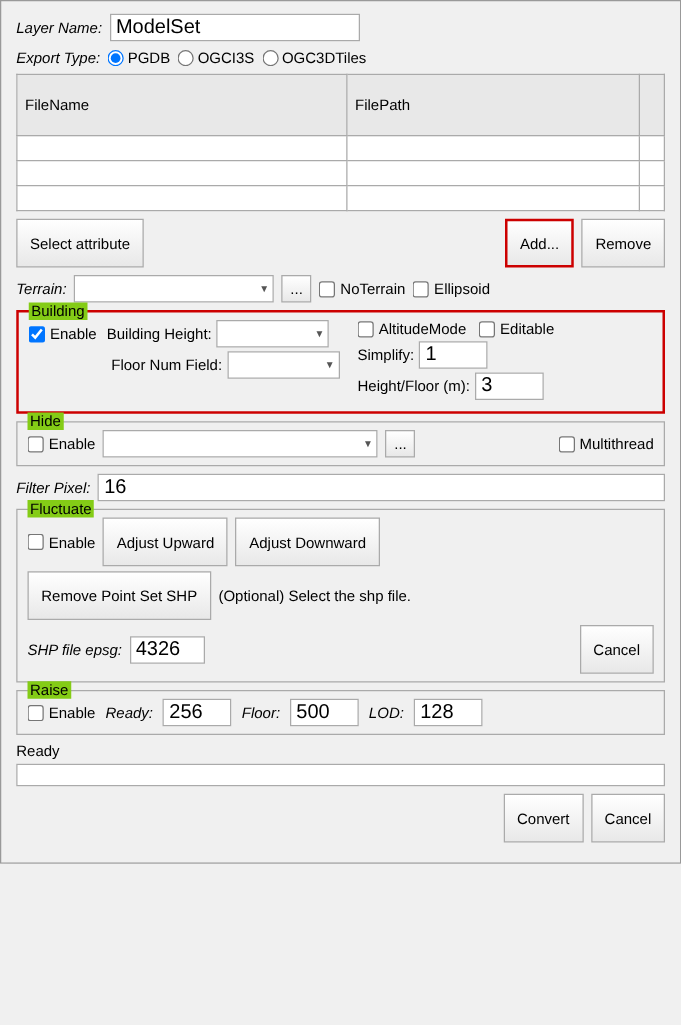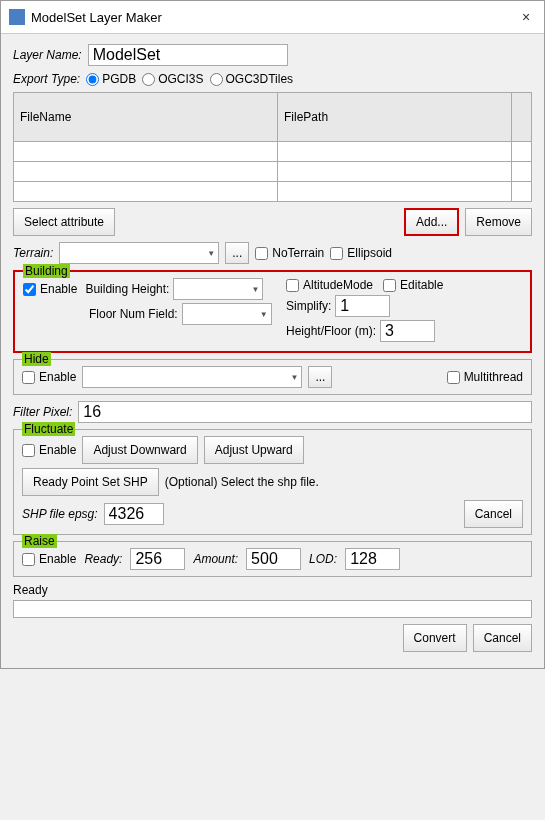--- a/index.html
+++ b/index.html
@@ -104,21 +104,21 @@
     .file-table tbody tr {
       height: 18px;
     }
     
     .btn {
       border: 1px solid #aaa;
       background: linear-gradient(to bottom, #fff, #e8e8e8);
       padding: 3px 10px;
       font-size: 12px;
       cursor: pointer;
-      height: 28px;
+      height: 39px;
       display: inline-flex;
       align-items: center;
     }
     .btn-highlight {
       border: 2px solid #c00;
       background: linear-gradient(to bottom, #fff, #e8e8e8);
     }
     .btn-row {
       display: flex;
       align-items: center;
@@ -243,27 +243,20 @@
       background: #fff;
       border: 1px solid #aaa;
       width: 100%;
     }
   </style>
 </head>
 <body>
 
 <div class="window">
 
-  <div class="title-bar">
-    <div class="title-bar-left">
-      <span class="title-icon"></span>
-      <span class="title-text">ModelSet Layer Maker</span>
-    </div>
-    <button class="close-btn">×</button>
-  </div>
 
   <div class="content">
 
     <div class="form-row">
       <span class="form-label">Layer Name:</span>
       <input class="form-input" style="width: 200px;" type="text" value="ModelSet">
     </div>
 
     <div class="form-row">
       <span class="form-label">Export Type:</span>
@@ -403,46 +396,46 @@
     </div>
 
     <div class="group-box">
       <span class="group-box-label">Fluctuate</span>
       <div class="fluctuate-inner">
         <div class="fluctuate-row1">
           <label class="checkbox-label">
             <input type="checkbox" style="">
             <span>Enable</span>
           </label>
+          <button class="btn">Adjust Upward</button>
           <button class="btn">Adjust Downward</button>
-          <button class="btn">Adjust Upward</button>
         </div>
         <div class="fluctuate-row2">
-          <button class="btn">Ready Point Set SHP</button>
+          <button class="btn">Remove Point Set SHP</button>
           <span>(Optional) Select the shp file.</span>
         </div>
         <div class="fluctuate-row3">
           <span class="form-label">SHP file epsg:</span>
           <input type="text" class="form-input" style="width: 60px;" value="4326">
           <div class="spacer"></div>
           <button class="btn">Cancel</button>
         </div>
       </div>
     </div>
 
     <div class="group-box">
       <span class="group-box-label">Raise</span>
       <div class="raise-row">
         <label class="checkbox-label">
           <input type="checkbox" style="">
           <span>Enable</span>
         </label>
         <span class="form-label">Ready:</span>
         <input type="text" class="form-input small-input" value="256" style="">
-        <span class="form-label">Amount:</span>
+        <span class="form-label">Floor:</span>
         <input type="text" class="form-input small-input" value="500" style="">
         <span class="form-label">LOD:</span>
         <input type="text" class="form-input small-input" value="128" style="">
       </div>
     </div>
 
     <div>
       <div class="ready-label">Ready</div>
       <div class="progress-bar"></div>
     </div>

